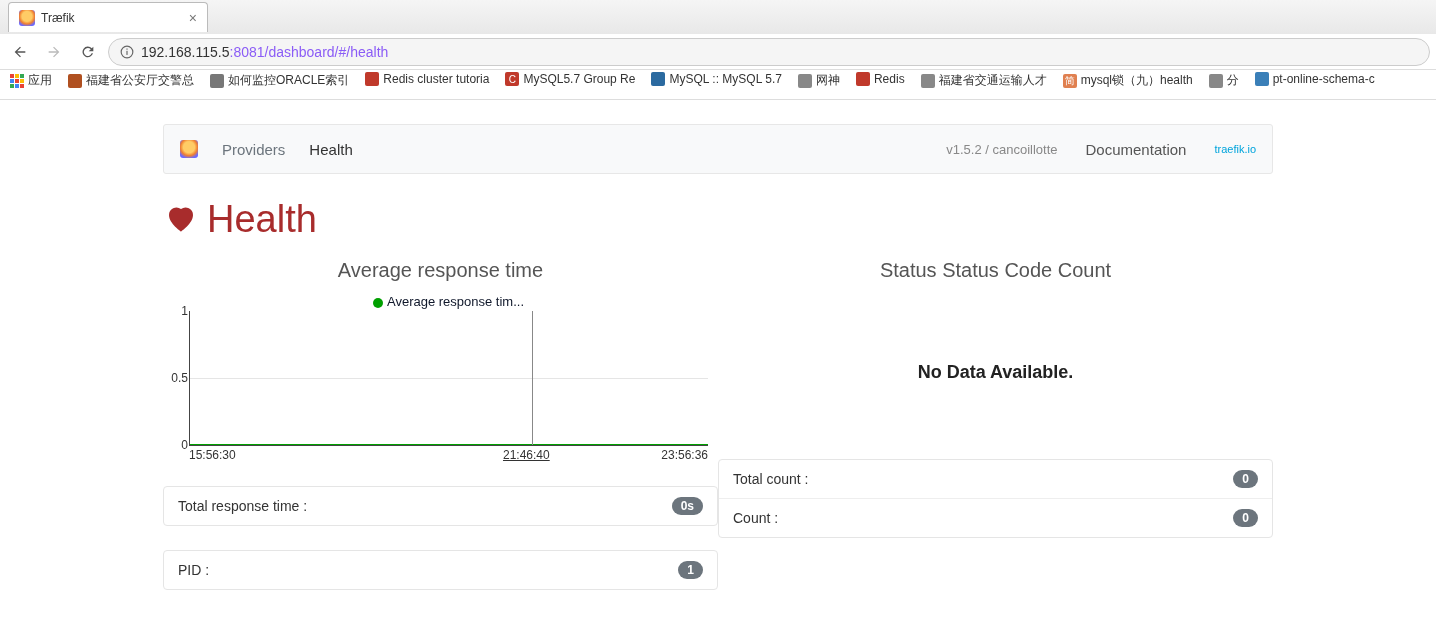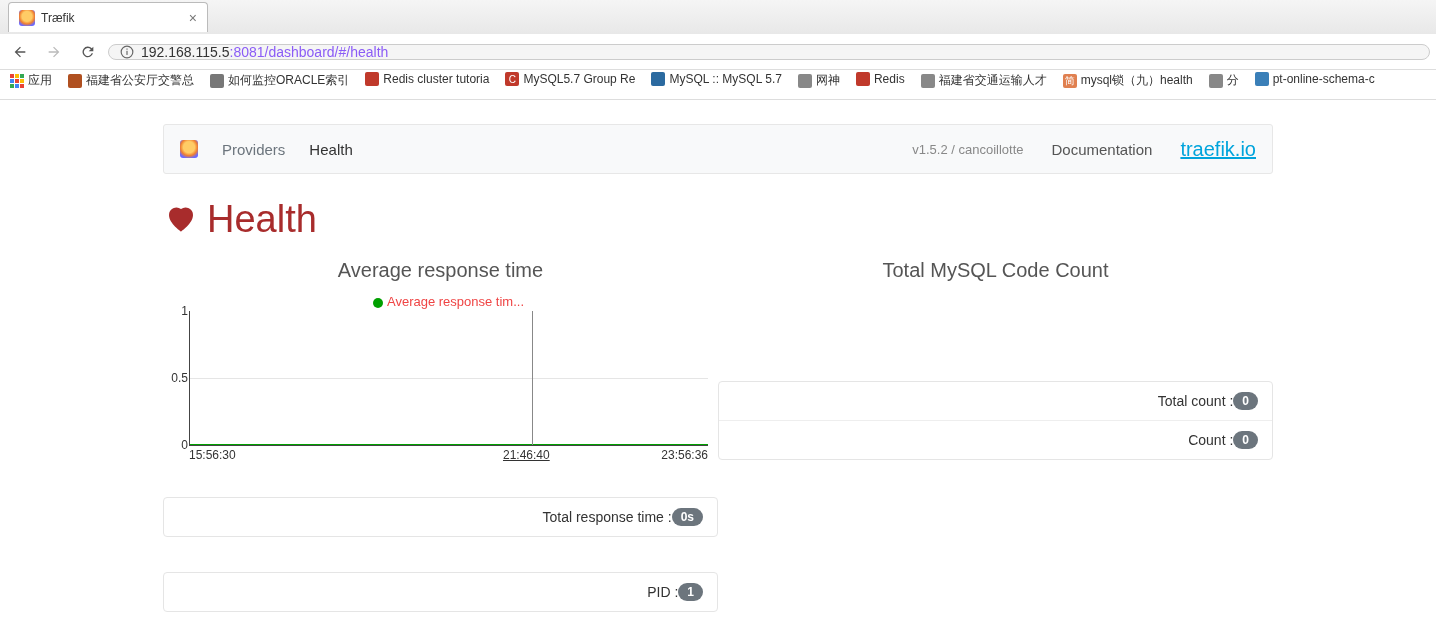--- a/index.html
+++ b/index.html
@@ -8,21 +8,21 @@
     
     .chrome { background: #fff; }
     .tab-strip { height: 34px; background: linear-gradient(#f5f5f5, #e8e8e8); display: flex; align-items: center; padding-left: 8px; }
     .tab { height: 30px; width: 200px; background: #fff; border: 1px solid #bbb; border-bottom: none; border-top-left-radius: 4px; border-top-right-radius: 4px; display: flex; align-items: center; padding: 0 10px; font-size: 12px; color: #333; position: relative; }
     .tab .favicon { width: 16px; height: 16px; margin-right: 6px; background: radial-gradient(circle at 50% 40%, #ffcc66 40%, #f08030 60%, #6a6aff 80%); border-radius: 3px; }
     .tab .tab-close { margin-left: auto; color: #777; font-size: 14px; }
     .toolbar { height: 36px; display: flex; align-items: center; padding: 0 6px; border-bottom: 1px solid #ddd; gap: 6px; }
     .toolbar .icon-btn { width: 28px; height: 28px; display: flex; align-items: center; justify-content: center; color: #5f6368; border-radius: 14px; }
     .toolbar .icon-btn svg { fill: #555; }
     .toolbar .fwd svg { fill: #bbb; }
-    .url-bar { flex: 1; height: 16px; border: 1px solid #ccc; border-radius: 14px; display: flex; align-items: center; padding: 0 10px; background: #f5f5f5; font-size: 14px; color: #333; }
+    .url-bar { flex: 1; height: 28px; border: 1px solid #ccc; border-radius: 14px; display: flex; align-items: center; padding: 0 10px; background: #f5f5f5; font-size: 14px; color: #333; }
     .url-bar .info-icon { width: 16px; height: 16px; margin-right: 6px; display:flex; align-items:center; justify-content:center; }
     .url-bar .url-host { color: #333; }
     .url-bar .url-port, .url-bar .url-path { color: #8b5cf6; }
 
     .bookmarks { height: 30px; display: flex; align-items: flex-start; padding: 0 6px; gap: 8px; border-bottom: 1px solid #ddd; font-size: 12px; color: #333; overflow: hidden; }
     .bookmark { display: flex; align-items: center; gap: 4px; padding: 2px 4px; white-space: nowrap; }
     .bm-icon { width: 14px; height: 14px; border-radius: 2px; background: #999; flex-shrink: 0; display:flex; align-items:center; justify-content:center; font-size:10px; color:#fff;}
     .apps-icon { width: 14px; height: 14px; display: grid; grid-template-columns: 1fr 1fr 1fr; grid-template-rows: 1fr 1fr 1fr; gap: 1px; }
     .apps-icon span:nth-child(1){background:#e94335;} .apps-icon span:nth-child(2){background:#fbbc05;} .apps-icon span:nth-child(3){background:#34a853;}
     .apps-icon span:nth-child(4){background:#4285f4;} .apps-icon span:nth-child(5){background:#e94335;} .apps-icon span:nth-child(6){background:#fbbc05;}
@@ -31,47 +31,47 @@
     
     .page { padding: 16px; }
     .container { width: 1110px; margin: 0 auto; }
     .navbar { height: 50px; background: #f8f9fa; border: 1px solid #e7e7e7; border-radius: 3px; margin-top: 8px; display: flex; align-items: center; padding: 0 16px; }
     .navbar .brand { width: 18px; height: 18px; margin-right: 24px; background: radial-gradient(circle at 50% 40%, #ffcc66 40%, #f08030 60%, #6a6aff 80%); border-radius: 3px; }
     .navbar .nav-link { color: #6c757d; font-size: 15px; margin-right: 24px; text-decoration: none; }
     .navbar .nav-link.active { color: #333; }
     .navbar .spacer { flex: 1; }
     .navbar .version { color: #888; font-size: 13px; margin-right: 28px; }
     .navbar .doc-link { color: #555; font-size: 15px; margin-right: 28px; }
-    .navbar .traefik-link { color: #00a4dc; font-size: 20px; text-decoration: underline; }
+    .navbar .traefik-link { color: #00a4dc; font-size: 11px; }
 
     .page-title { display: flex; align-items: center; margin-top: 24px; margin-bottom: 18px; }
     .page-title .heart { color: #a82c2c; margin-right: 8px; }
     .page-title h1 { font-size: 38px; font-weight: 400; color: #a82c2c; }
 
     .columns { display: flex; }
     .col { flex: 1; }
 
     .chart-title { text-align: center; font-size: 20px; color: #555; margin-bottom: 12px; }
 
     .chart-wrap { padding: 0 10px 0 26px; }
-    .chart-legend { text-align: center; font-size: 13px; color: #ef4444; margin-bottom: 2px; }
+    .chart-legend { text-align: center; font-size: 13px; color: #0f172a; margin-bottom: 2px; }
     .legend-dot { display: inline-block; width: 10px; height: 10px; border-radius: 5px; background: #00a000; margin-right: 4px; vertical-align: middle; }
     .chart-area { position: relative; height: 135px; border-left: 1px solid #444; border-bottom: 1px solid #444; }
     .chart-grid { position: absolute; left: 0; right: 0; }
     .chart-grid.half { top: 50%; border-top: 1px solid #e5e5e5; }
     .chart-line { position: absolute; bottom: 0; left: 0; right: 0; height: 1px; background: #00a000; }
     .cursor-line { position: absolute; top: 0; bottom: 0; width: 1px; background: #888; left: 66%; }
     .y-labels { position: absolute; left: -24px; top: 0; bottom: 0; width: 22px; font-size: 12px; color: #333; }
     .y-label { position: absolute; right: 0; transform: translateY(-50%); }
     .x-labels { display: flex; justify-content: space-between; font-size: 12px; color: #333; margin-top: 2px; }
     .x-labels .mid { position: relative; left: 15%; text-decoration: underline; }
 
     .no-data { text-align: center; font-weight: bold; font-size: 18px; color: #222; margin-top: 80px; }
 
-    .stat-card { border: 1px solid #e5e5e5; border-radius: 4px; margin-top: 35px; text-align: right; }
+    .stat-card { border: 1px solid #e5e5e5; border-radius: 4px; margin-top: 24px; }
     .stat-row { display: flex; align-items: center; padding: 10px 14px; font-size: 14px; color: #333; }
     .stat-row + .stat-row { border-top: 1px solid #eee; }
     .stat-row .label { flex: 1; }
     .badge { background: #6c757d; color: #fff; border-radius: 10px; padding: 2px 9px; font-size: 12px; font-weight: bold; }
   </style>
 </head>
 <body>
 
 <div class="chrome">
   <div class="tab-strip">
@@ -229,21 +229,22 @@
 
         <div class="stat-card">
           <div class="stat-row">
             <span class="label">PID :</span>
             <span class="badge">1</span>
           </div>
         </div>
       </div>
 
       <div class="col">
-        <div class="chart-title">Total MySQL Code Count</div>
+        <div class="chart-title">Status Status Code Count</div>
+        <div class="no-data">No Data Available.</div>
 
         <div style="height:52px"></div>
 
         <div class="stat-card">
           <div class="stat-row">
             <span class="label">Total count :</span>
             <span class="badge">0</span>
           </div>
           <div class="stat-row">
             <span class="label">Count :</span>

